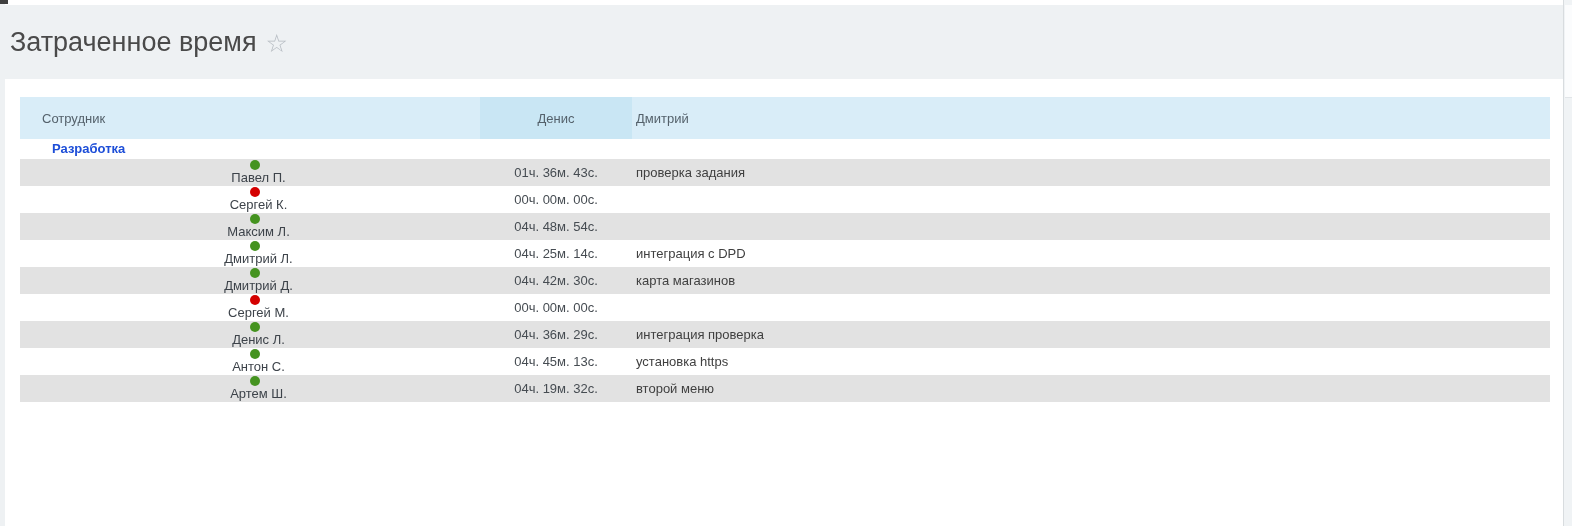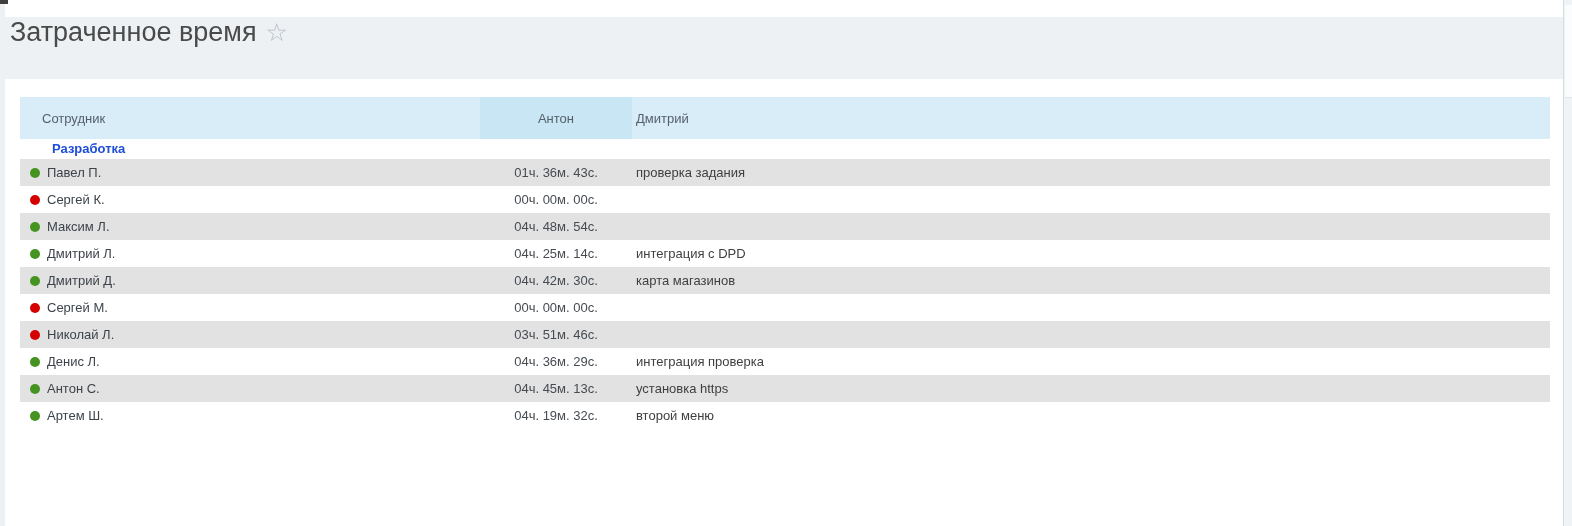--- a/index.html
+++ b/index.html
@@ -11,23 +11,23 @@
   }
   .left-strip {
     position:absolute; left:0; top:0; width:5px; height:526px;
     background:#eef1f3;
   }
   .corner-block {
     position:absolute; left:0; top:0; width:8px; height:4px;
     background:#3f3f3f; z-index:6;
   }
   .title-band {
-    position:absolute; left:0; top:5px; width:1563px; height:62px;
-    background:#eef1f3; display:flex; align-items:flex-start;
-    padding-left:10px; box-sizing:border-box;margin-top:12px;
+    position:absolute; left:0; top:5px; width:1563px; height:74px;
+    background:#eef1f3; display:flex; align-items:center;
+    padding-left:10px; box-sizing:border-box;
   }
   .page-title {
     margin:0; font-size:27px; font-weight:400; color:#4a4a4a;
   }
   .star-icon {
     margin-left:9px; margin-top:3px; font-size:25px; line-height:1;
     color:#b6bcc2; cursor:pointer; user-select:none;
   }
   .content {
     position:absolute; left:5px; top:79px; width:1558px; height:447px;
@@ -46,21 +46,21 @@
   .th-emp  { width:460px; padding-left:22px; }
   .th-time { width:152px; justify-content:center; background:#c9e6f4; }
   .th-task { flex:1; padding-left:4px; }
   .group-row {
     height:20px; line-height:19px; font-weight:bold; color:#1d4ed8;margin-left:32px;
   }
   .row { display:flex; height:27px; align-items:center; }
   #rows .row:nth-child(odd) { background:#e2e2e2; }
   .cell { box-sizing:border-box; }
   .cell.emp {
-    width:460px; display:flex; align-items:center; padding-left:10px;
+    width:460px; display:flex; align-items:center; padding-left:10px;flex-direction:column;
   }
   .dot {
     width:10px; height:10px; border-radius:50%; flex:0 0 auto;
   }
   .dot.green { background:#459320; }
   .dot.red   { background:#d40000; }
   .name { margin-left:7px; color:#3d434a; }
   .cell.time { width:152px; text-align:center; color:#464c52; }
   .cell.task { flex:1; padding-left:4px; }
   .task-link { color:#404040; text-decoration:none; cursor:pointer; }
@@ -81,21 +81,21 @@
 
 <header class="title-band">
   <h1 class="page-title">Затраченное время</h1>
   <span class="star-icon">☆</span>
 </header>
 
 <main class="content">
   <div class="report-table">
     <div class="thead">
       <div class="th th-emp">Сотрудник</div>
-      <div class="th th-time">Антон</div>
+      <div class="th th-time">Денис</div>
       <div class="th th-task">Дмитрий</div>
     </div>
     <div class="group-row">Разработка</div>
     <div id="rows">
   <div class="row">
     <div class="cell emp">
       <span class="dot green"></span>
       <span class="name">Павел П.</span>
     </div>
     <div class="cell time">01ч. 36м. 43с.</div>
@@ -149,30 +149,20 @@
     <div class="cell emp">
       <span class="dot red"></span>
       <span class="name">Сергей М.</span>
     </div>
     <div class="cell time">00ч. 00м. 00с.</div>
     <div class="cell task">
       
     </div>
   </div>
 
-  <div class="row">
-    <div class="cell emp">
-      <span class="dot red"></span>
-      <span class="name">Николай Л.</span>
-    </div>
-    <div class="cell time">03ч. 51м. 46с.</div>
-    <div class="cell task">
-      
-    </div>
-  </div>
 
   <div class="row">
     <div class="cell emp">
       <span class="dot green"></span>
       <span class="name">Денис Л.</span>
     </div>
     <div class="cell time">04ч. 36м. 29с.</div>
     <div class="cell task">
       <a class="task-link">интеграция проверка</a>
     </div>

